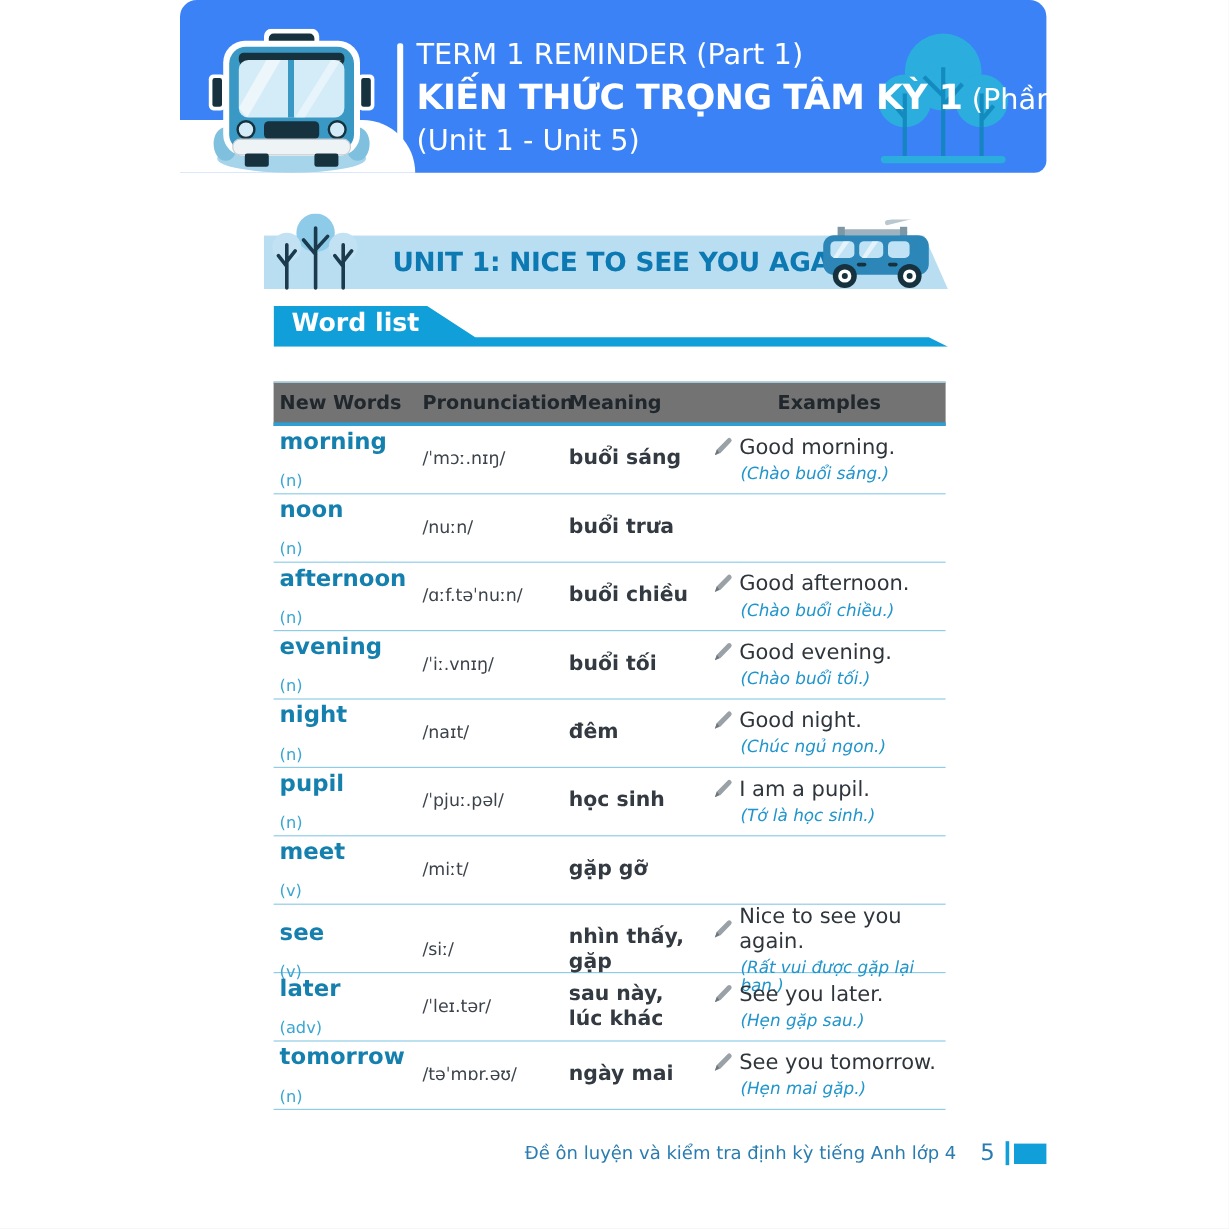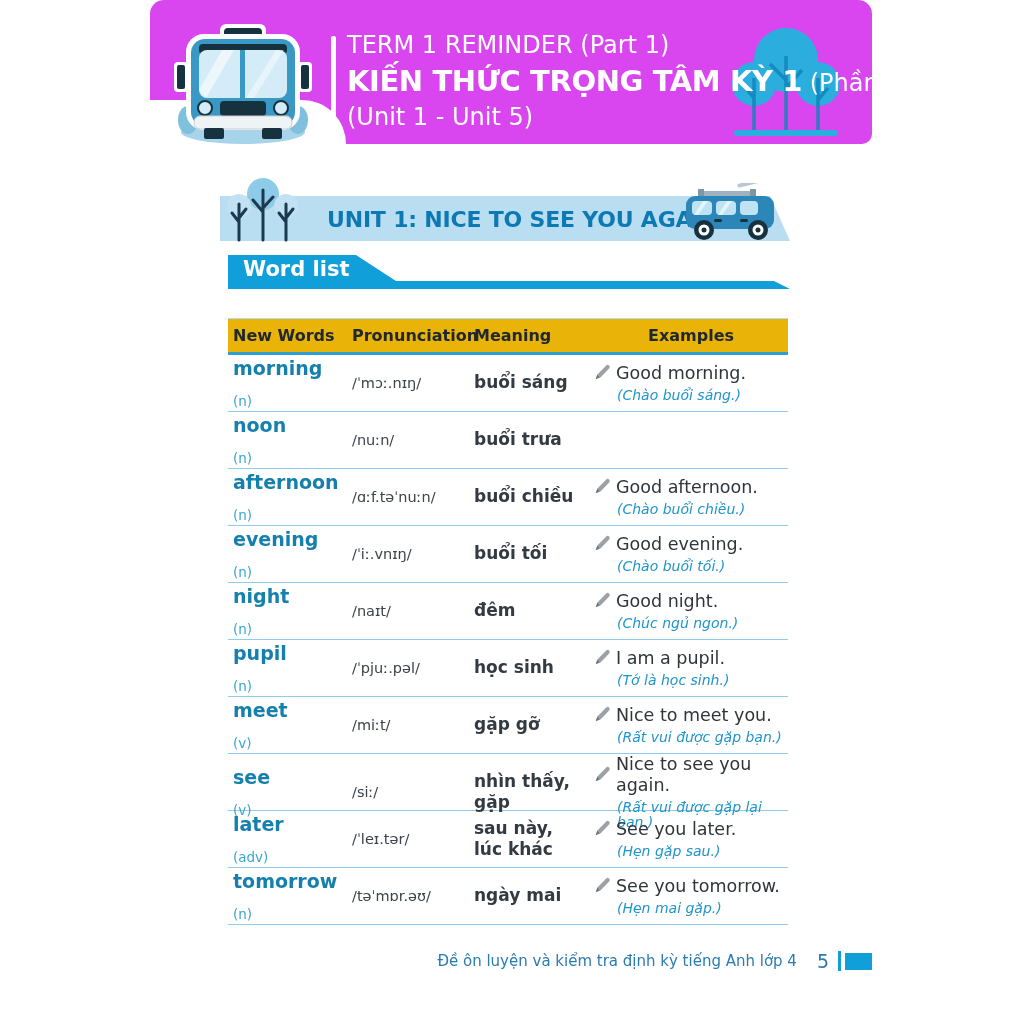--- a/index.html
+++ b/index.html
@@ -2,21 +2,21 @@
 <html><head>
 <meta charset="utf-8">
 <style>
   html,body{margin:0;padding:0;background:#fff;}
   body{font-family:"DejaVu Sans","Liberation Sans",sans-serif;}
   #frame{position:relative;width:1024px;height:1024px;background:#fff;overflow:hidden;
          border-right:2px solid #dedede;border-bottom:2px solid #d6d6d6;}
 
   
   .banner{position:absolute;left:150px;top:0;width:722px;height:144px;
-          background:#d946ef;border-radius:14px 14px 10px 0;}
+          background:#3b82f6;border-radius:14px 14px 10px 0;}
   .banner-cutout{position:absolute;left:0;bottom:0;width:196px;height:44px;
           background:#ffffff;border-top-right-radius:46px;}
   .banner-trees{position:absolute;right:28px;top:22px;width:120px;height:118px;}
   .bus{position:absolute;left:22px;top:24px;width:142px;height:122px;}
   .h-bar{position:absolute;left:181px;top:36px;width:5px;height:95px;background:#ffffff;border-radius:2px;}
   .h-text{position:absolute;left:197px;top:30px;color:#ffffff;width:515px;line-height:1.25;}
   .h-line1{font-size:24px;font-weight:500;}
   .h-line2{font-size:29px;font-weight:bold;letter-spacing:-0.4px;margin-top:3px;white-space:nowrap;}
   .h-line2 .h-sub{font-size:24px;font-weight:normal;letter-spacing:0;}
   .h-line3{font-size:24px;font-weight:500;margin-top:3px;}
@@ -29,21 +29,21 @@
   .unit-trees{position:absolute;left:226px;top:178px;width:74px;height:64px;}
   .van{position:absolute;left:678px;top:183px;width:104px;height:60px;}
 
   
   .wordlist{position:absolute;left:228px;top:255px;width:562px;height:34px;}
   .wordlist-label{position:absolute;left:243px;top:257px;color:#ffffff;font-weight:bold;font-size:21px;}
 
   
   .vtable{position:absolute;left:228px;top:318px;width:560px;}
   .thead{display:grid;grid-template-columns:119px 122px 125px 194px;height:33px;
-         background:#eab308;border-top:1px solid #aedcf1;border-bottom:3px solid #2d9fd4;
+         background:#737373;border-top:1px solid #aedcf1;border-bottom:3px solid #2d9fd4;
          align-items:center;color:#20282e;font-weight:bold;font-size:16px;}
   .thead .hc{padding-left:5px;}
   .thead .hc.center{text-align:center;padding-left:0;}
   .trow{display:grid;grid-template-columns:119px 122px 125px 194px;height:56px;
         border-bottom:1px solid #8fcce7;align-items:center;}
   .cell{padding-left:5px;gap:12px;}
   .c-word{display:flex;flex-direction:column;line-height:1.2;}
   .word{color:#1580ae;font-weight:bold;font-size:19px;}
   .pos{color:#3aa6d1;font-size:13.5px;margin-top:1px;}
   .c-pron{color:#3c434b;font-size:14.5px;}
@@ -268,32 +268,20 @@
       </div>
     </div>
 
     <div class="trow">
       <div class="cell c-word">
         <span class="word">meet</span>
         <span class="pos">(v)</span>
       </div>
       <div class="cell c-pron">/miːt/</div>
       <div class="cell c-meaning">gặp gỡ</div>
-      <div class="cell c-ex">
-        <div class="ex-line">
-          <span class="pencil">
-            <svg width="17" height="17" viewBox="0 0 20 20">
-                  <path d="M2 18 l2-5.6 L14.4 1.8 a2.4 2.4 0 0 1 3.4 3.4 L7.6 15.8 Z" fill="#9aa2a8"></path>
-                  <path d="M2 18 l2-5.6 2.4 3.2 Z" fill="#6d757c"></path>
-                </svg>
-          </span>
-          <span>Nice to meet you.</span>
-        </div>
-        <div class="ex-trans">(Rất vui được gặp bạn.)</div>
-      </div>
     </div>
 
     <div class="trow">
       <div class="cell c-word">
         <span class="word">see</span>
         <span class="pos">(v)</span>
       </div>
       <div class="cell c-pron">/siː/</div>
       <div class="cell c-meaning">nhìn thấy, gặp</div>
       <div class="cell c-ex">

